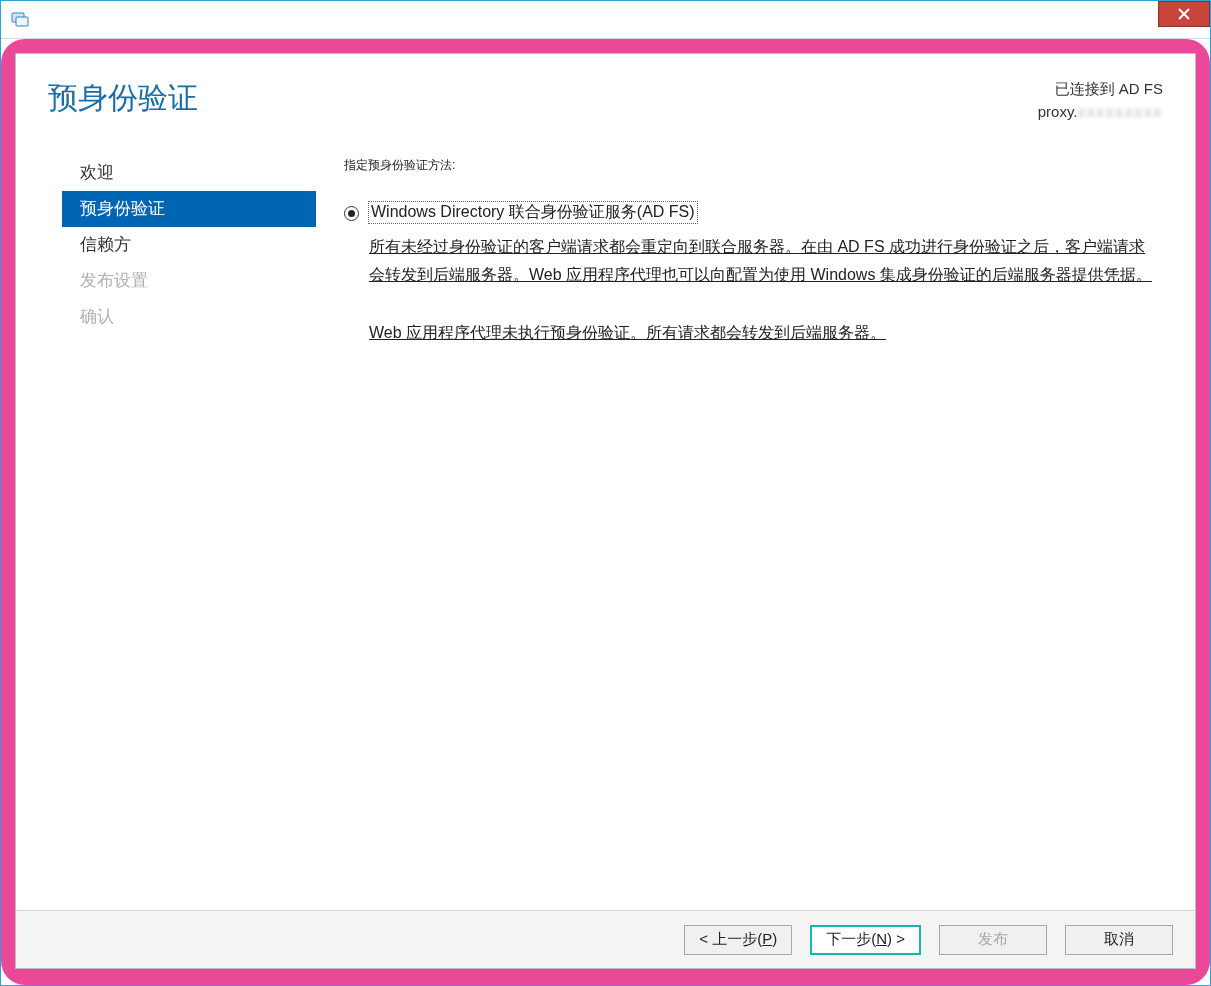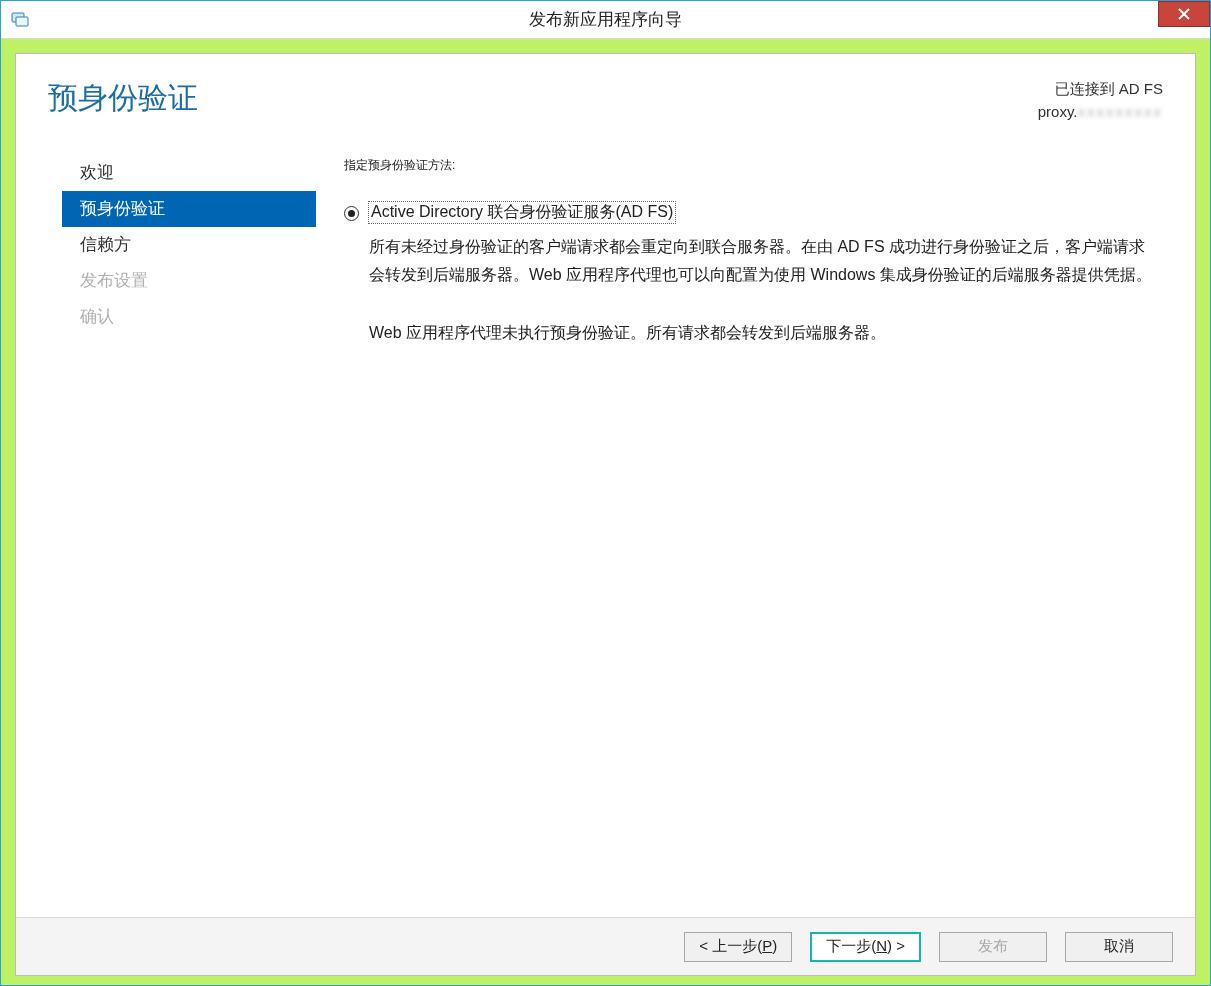--- a/index.html
+++ b/index.html
@@ -32,23 +32,23 @@
     width: 52px; height: 26px;
     background: #c8453b;
     border: 1px solid #8b3028;
     display: flex; align-items: center; justify-content: center;
     color: #fff; font-size: 15px; font-weight: bold;
     cursor: default;
   }
   
   .frame {
     flex: 1;
-    background: #bef264;
-    padding: 14px 14px 9px 14px;
-    display: flex; flex-direction: column;
+    background: #ec4899;
+    padding: 14px 14px 16px 14px;
+    display: flex; flex-direction: column; border-radius: 24px;
   }
   .panel {
     flex: 1;
     border: 1px solid #bcbcbc;
     background: #fff;
     display: flex; flex-direction: column;
   }
   
   .header {
     display: flex; justify-content: space-between;
@@ -110,21 +110,21 @@
     content: ""; width: 7px; height: 7px; border-radius: 50%; background: #222;
   }
   .radio-label {
     font-size: 16px; color: #222;
     outline: 1px dotted #666; outline-offset: 0px;
     padding: 0 2px;
   }
   .radio-label.plain { outline: none; }
   .radio-desc {
     margin-left: 25px; margin-top: 10px;
-    font-size: 16px; color: #222; line-height: 1.75;
+    font-size: 16px; color: #222; line-height: 1.75; text-decoration: underline;
   }
   
   .footer {
     border-top: 1px solid #d8d8d8;
     background: #f4f4f4;
     height: 58px;
     display: flex; align-items: center; justify-content: flex-end;
     padding-right: 22px; gap: 18px;
   }
   .footer button {
@@ -151,21 +151,20 @@
 
 <div class="window">
 
   <div class="titlebar">
     <span class="app-icon">
       <svg viewBox="0 0 18 18" width="18" height="18">
         <rect x="1" y="2" width="12" height="9" rx="1" fill="#cfe8f7" stroke="#3a7db5" stroke-width="1"></rect>
         <rect x="5" y="6" width="12" height="9" rx="1" fill="#eaf5fc" stroke="#3a7db5" stroke-width="1"></rect>
       </svg>
     </span>
-    <div class="title">发布新应用程序向导</div>
     <div class="close-btn">
       <span>
         <svg viewBox="0 0 12 12" width="12" height="12">
           <line x1="1" y1="1" x2="11" y2="11" stroke="#fff" stroke-width="2"></line>
           <line x1="11" y1="1" x2="1" y2="11" stroke="#fff" stroke-width="2"></line>
         </svg>
       </span>
     </div>
   </div>
 
@@ -192,21 +191,21 @@
         </div>
 
         <div class="content">
           <div class="instruction">指定预身份验证方法:</div>
 
           <div class="radio-group">
 
             <div class="radio-item">
               <div class="radio-row">
                 <span class="radio checked"></span>
-                <span class="radio-label">Active Directory 联合身份验证服务(AD FS)</span>
+                <span class="radio-label">Windows Directory 联合身份验证服务(AD FS)</span>
               </div>
               <div class="radio-desc">所有未经过身份验证的客户端请求都会重定向到联合服务器。在由 AD FS 成功进行身份验证之后，客户端请求会转发到后端服务器。Web 应用程序代理也可以向配置为使用 Windows 集成身份验证的后端服务器提供凭据。</div>
             </div>
 
             <div class="radio-item">
               <div class="radio-desc">Web 应用程序代理未执行预身份验证。所有请求都会转发到后端服务器。</div>
             </div>
 
           </div>
         </div>

